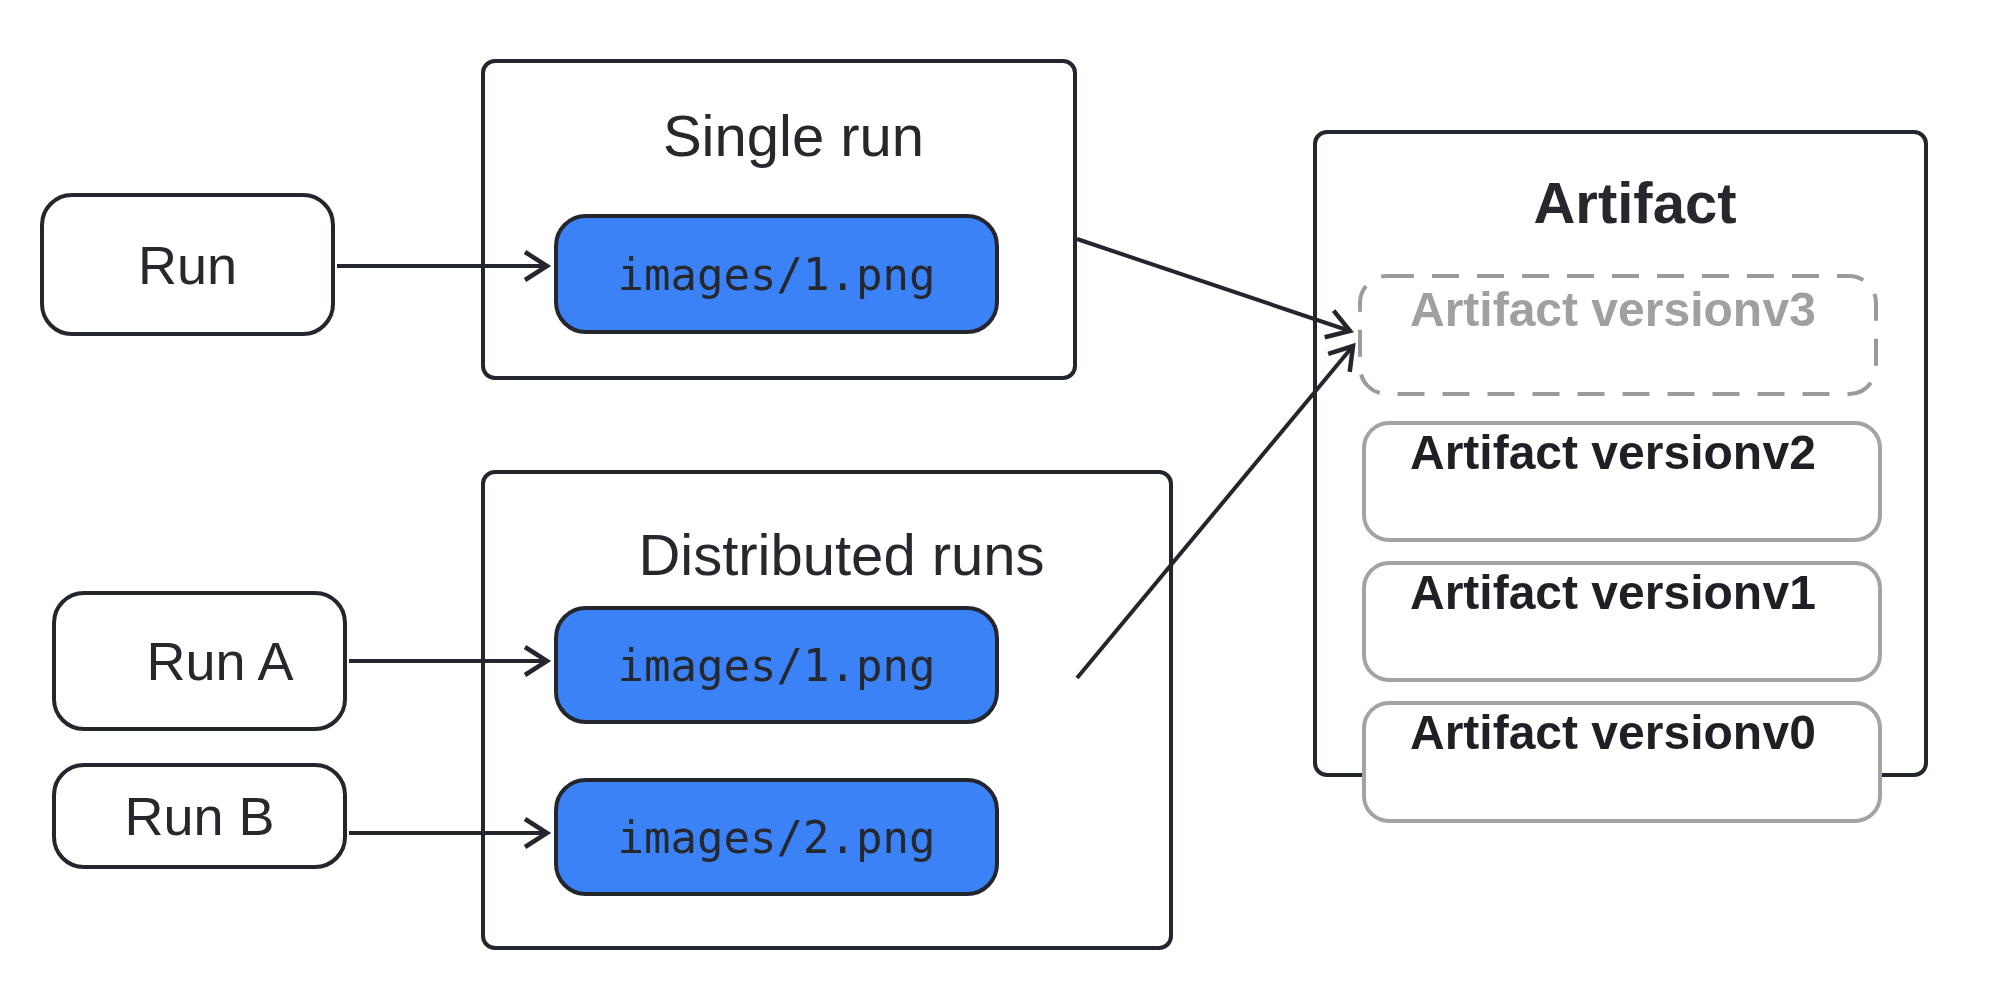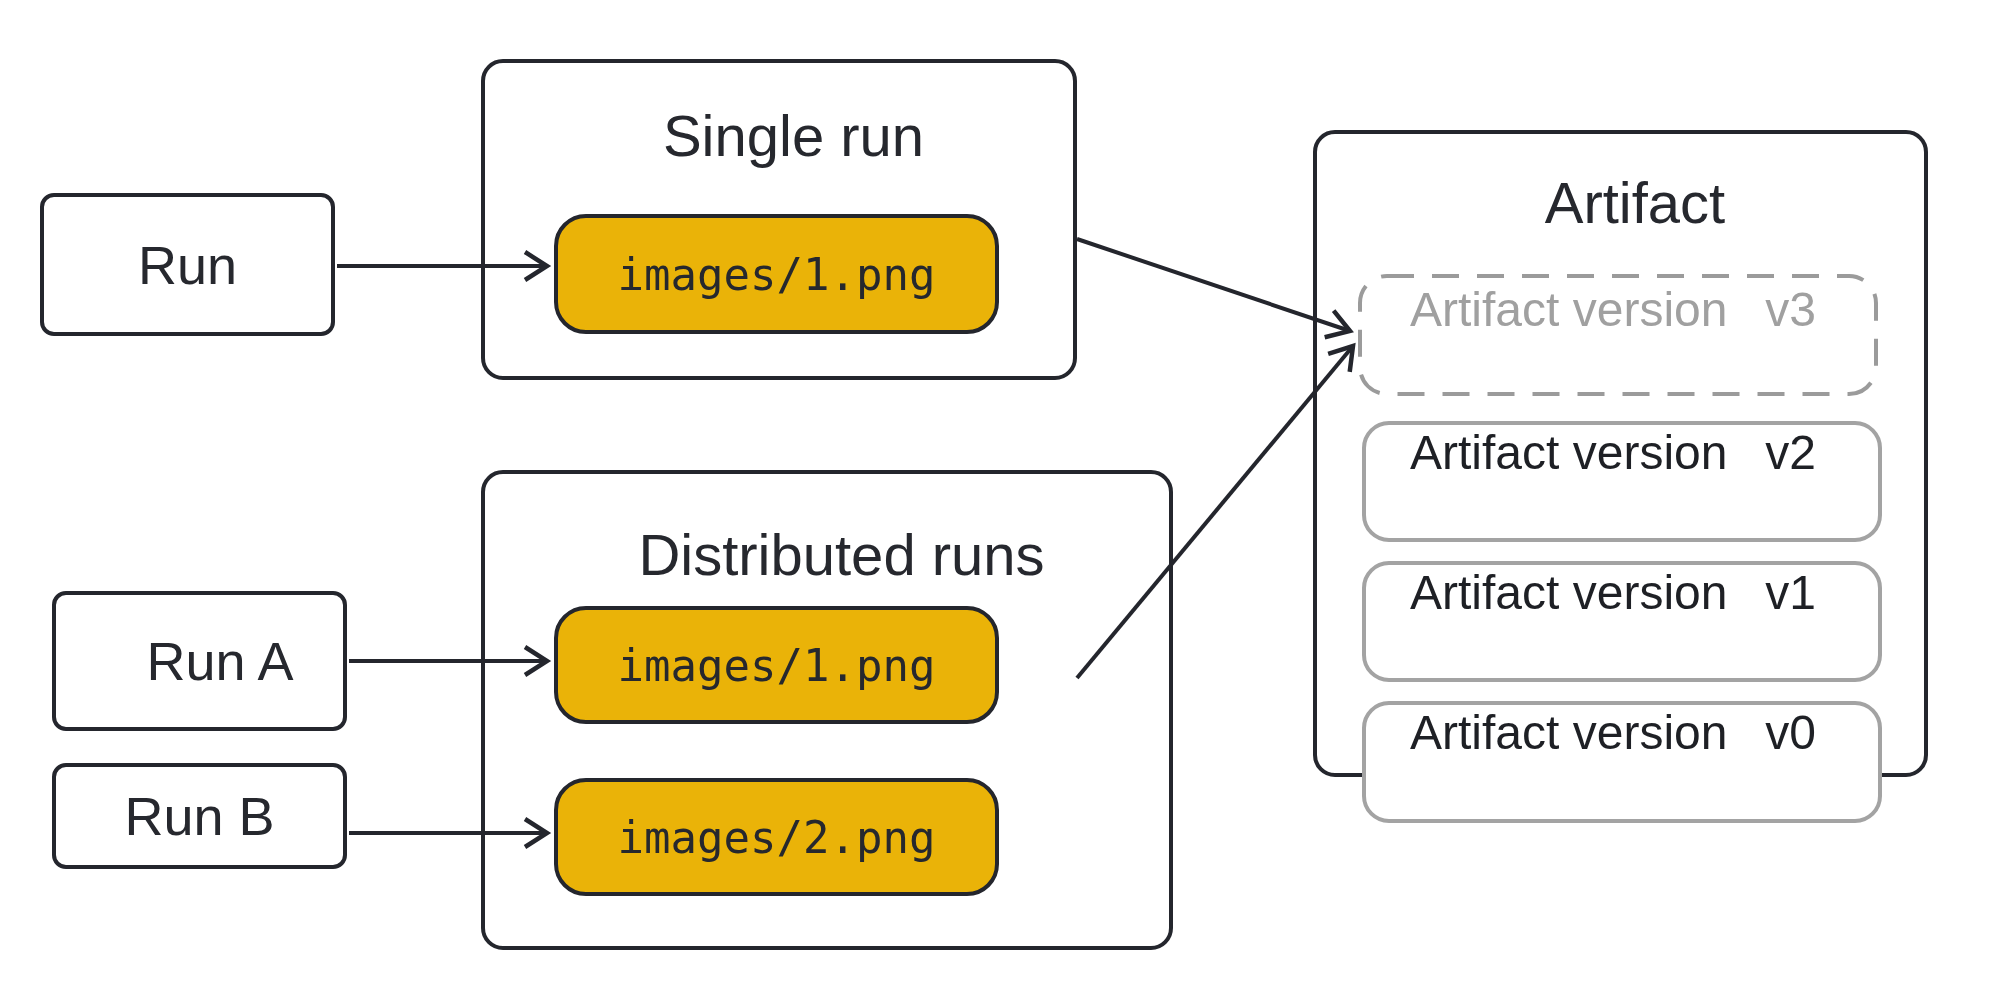--- a/index.html
+++ b/index.html
@@ -16,49 +16,49 @@
     background:var(--bg);
     font-family:"Liberation Sans", sans-serif;
     color:var(--ink);
     overflow:hidden;
   }
   
   .node{
     position:absolute;
     box-sizing:border-box;
     border:4px solid var(--stroke-dark);
-    border-radius:14px;
+    border-radius:32px;
     background:#fff;
     display:flex;align-items:center;justify-content:center;
     font-size:54px;
     color:var(--ink);
   }
   
   .group{
     position:absolute;
     box-sizing:border-box;
     border:4px solid var(--stroke-dark);
-    border-radius:22px;
+    border-radius:14px;
     background:#fff;
     padding-left:29px;
   }
   .group-title{
     width:100%;
     text-align:center;
     font-size:58px;
     line-height:70px;
     color:var(--ink);
   }
   
   .file-box{
     position:absolute;
     box-sizing:border-box;
     border:4px solid var(--stroke-dark);
     border-radius:32px;
-    background:#eab308;
+    background:#3b82f6;
     display:flex;align-items:center;justify-content:center;
     font-family:"DejaVu Sans Mono", monospace;
     font-size:44px;
     color:var(--ink);
   }
   
   .version-box{
     position:absolute;
     box-sizing:border-box;
     border:4px solid var(--stroke-gray);
@@ -107,21 +107,21 @@
   <div class="group" style="left:481px;top:470px;width:692px;height:480px;">
     <div class="group-title" style="margin-top:46px;">Distributed runs</div>
     <div class="file-box" style="left:69px;top:132px;width:445px;height:118px;">
       <span>images/1.png</span>
     </div>
     <div class="file-box" style="left:69px;top:304px;width:445px;height:118px;">
       <span>images/2.png</span>
     </div>
   </div>
 
-  <div class="group" style="left:1313px;top:130px;width:615px;height:647px;">
+  <div class="group" style="left:1313px;top:130px;width:615px;height:647px;font-weight:bold;">
     <div class="group-title" style="margin-top:34px;">Artifact</div>
 
     <div class="version-box pending" style="left:45px;top:144px;width:520px;height:122px;">
       <span>Artifact version</span>
       <span class="tag">v3</span>
     </div>
 
     <div class="version-box" style="left:45px;top:287px;width:520px;height:121px;">
       <span>Artifact version</span>
       <span class="tag">v2</span>

